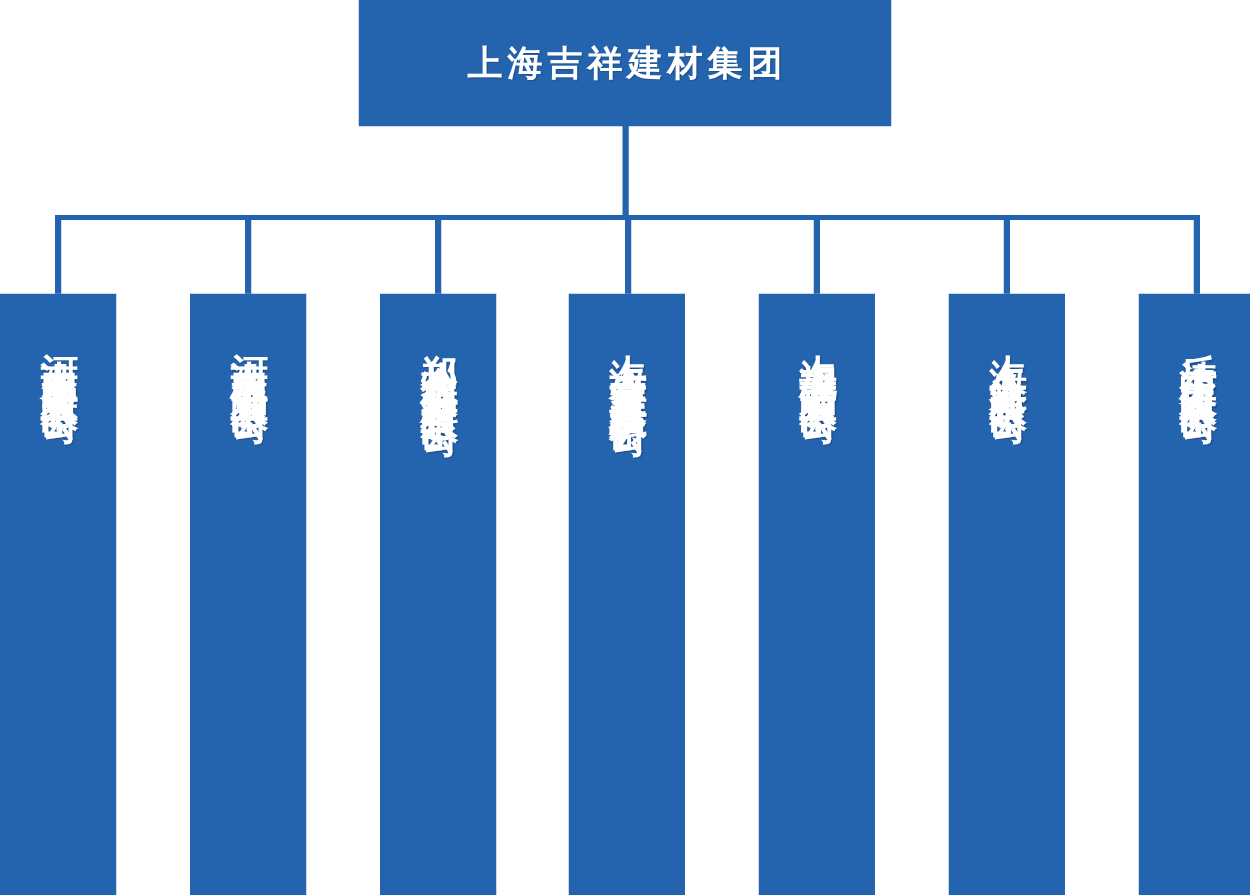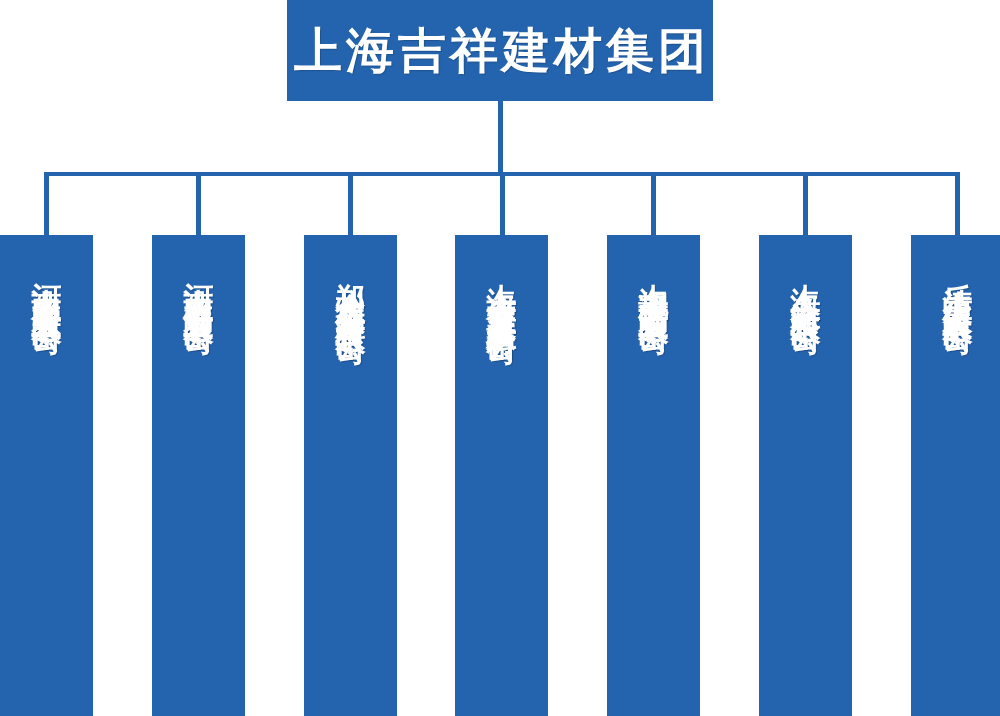--- a/index.html
+++ b/index.html
@@ -10,21 +10,21 @@
     background: #ffffff;
     overflow: hidden;
     font-family: "Liberation Sans", "DejaVu Sans", sans-serif;
   }
   .root-node {
     position: absolute;
     left: 287px; top: 0; width: 426px; height: 101px;
     background: #2463AD;
     color: #ffffff;
     display: flex; align-items: center; justify-content: center;
-    font-size: 48px; font-weight: bold;
+    font-size: 28px; font-weight: bold;
     letter-spacing: 4px; text-indent: 4px;
     text-shadow: 1px 1px 1px rgba(0,0,0,0.18);
   }
   .connector {
     position: absolute;
     background: #2463AD;
   }
   .stem      { left: 498px; top: 100px; width: 5px; height: 76px; }
   .hbar      { left: 44px;  top: 172px; width: 916px; height: 4px; }
   .drop      { top: 172px; width: 5px; height: 63px; }

